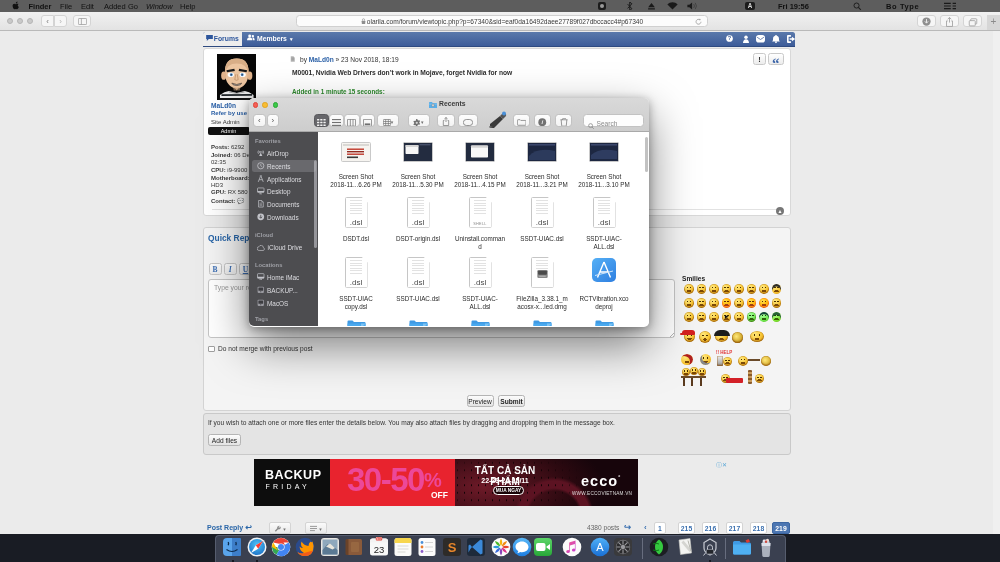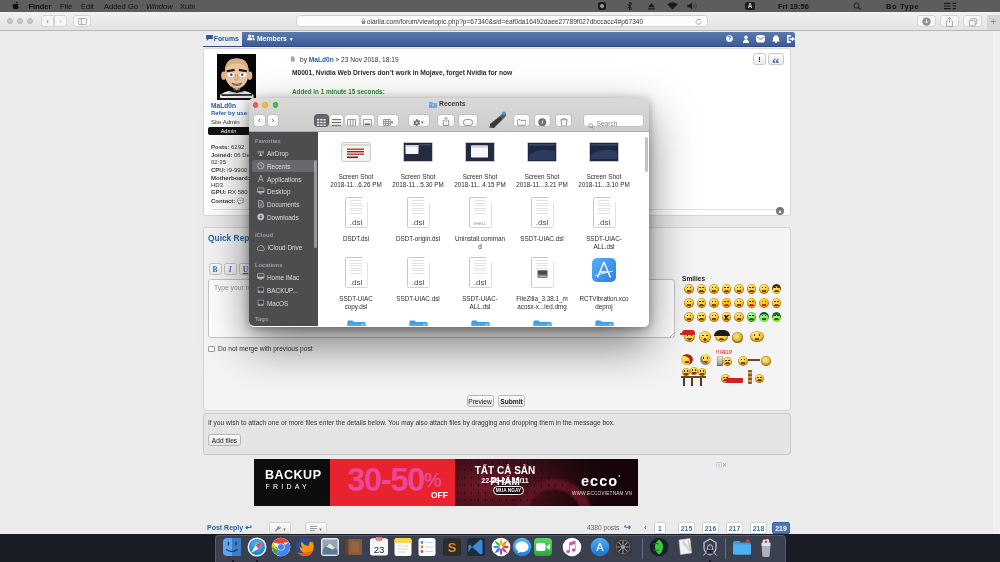--- a/index.html
+++ b/index.html
@@ -64,21 +64,21 @@
 <div id="menubar" class="abs">
   <svg class="mi" style="left:11px;top:1.2px" width="9" height="9" viewBox="0 0 16 16">
       <path fill="#111" d="M11.6 1.1c-.8.05-1.75.55-2.3 1.2-.5.6-.95 1.5-.8 2.35.9.05 1.8-.45 2.35-1.1.55-.65.9-1.55.75-2.45zM11.5 4.9c-1.3 0-1.85.75-2.75.75-.95 0-1.8-.7-2.9-.7-1.5 0-3.05 1.25-3.05 3.6 0 2.95 2.15 6.25 3.45 6.25.8 0 1.05-.55 2.25-.55 1.2 0 1.45.55 2.3.55 1.25 0 3.1-3.15 3.1-4.4-1.3-.5-1.9-1.4-1.9-2.55 0-1.3.75-2 1.55-2.5-.55-.4-1.3-.45-2.05-.45z"></path>
     </svg>
   <span class="mi" style="left:28.5px;font-weight:bold;">Finder</span>
   <span class="mi" style="left:60px;">File</span>
   <span class="mi" style="left:81px;">Edit</span>
   <span class="mi" style="left:104px;">Added</span>
   <span class="mi" style="left:128px;">Go</span>
   <span class="mi" style="left:146px;font-style:italic;">Window</span>
-  <span class="mi" style="left:180px;">Xubi</span>
+  <span class="mi" style="left:180px;">Help</span>
   <div class="mi" style="left:598px;top:1.8px;width:8px;height:8px;background:#1c1c1c;border-radius:2px;">
       <div style="position:absolute;left:2px;top:2px;width:4px;height:4px;border-radius:50%;background:#9a9a9a;"></div>
     </div>
   <svg class="mi" style="left:626px;top:1.5px" width="7.5" height="8.5" viewBox="0 0 10 12">
       <path d="M5 0v12m0-12l3 2.5L2 9m3 3l3-2.5L2 3" stroke="#1a1a1a" stroke-width="1.4" fill="none"></path>
     </svg>
   <svg class="mi" style="left:647px;top:2px" width="9" height="8" viewBox="0 0 12 10">
       <path fill="#1a1a1a" d="M1.5 6.5L6 1l4.5 5.5zM1.5 8h9v1.6h-9z"></path>
     </svg>
   <svg class="mi" style="left:667px;top:2px" width="11" height="8" viewBox="0 0 14 10">

